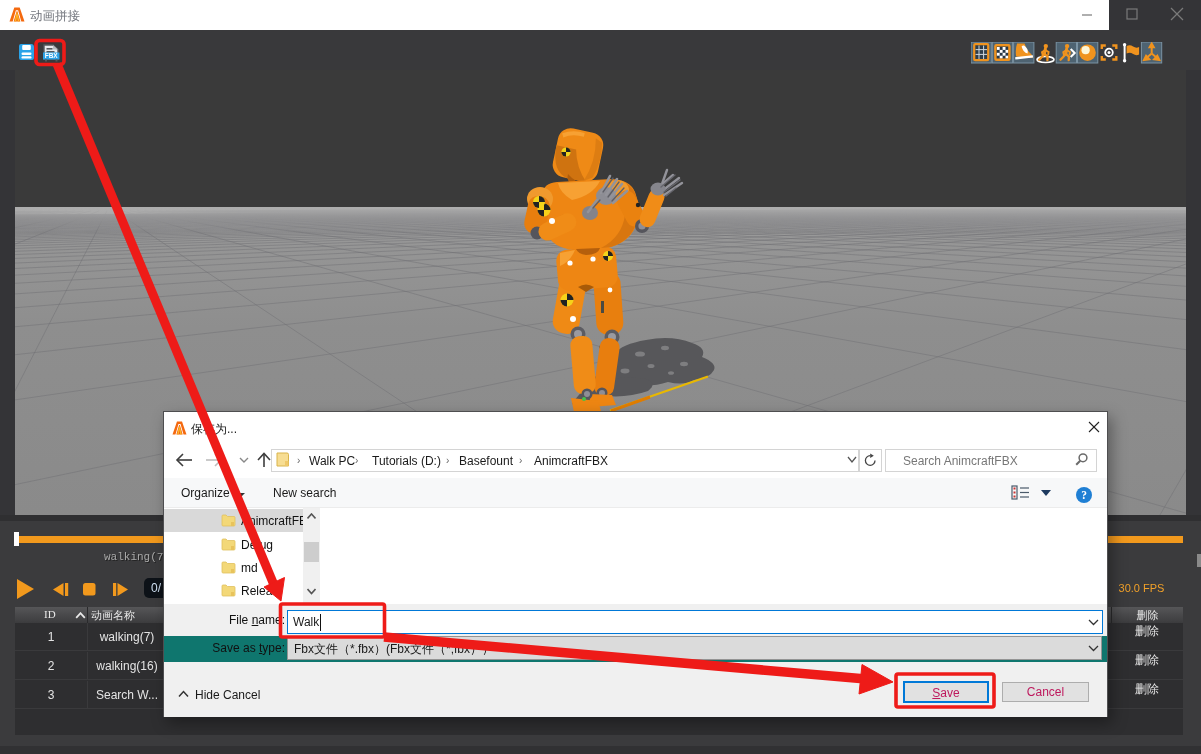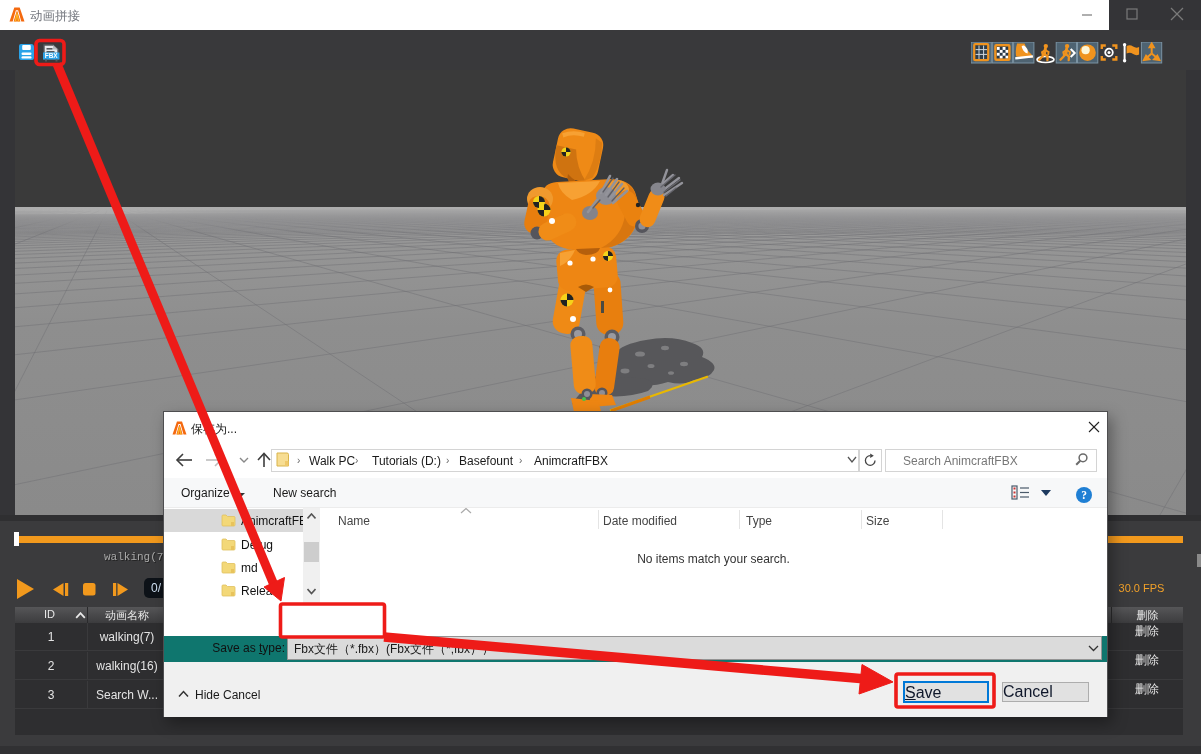--- a/index.html
+++ b/index.html
@@ -43,21 +43,21 @@
 #lscroll{position:absolute;left:139px;top:0;width:17px;height:96px;background:#f0f0f0}
 #flist{position:absolute;left:156px;top:0;width:787px;height:96px;background:#fff}
 .colh{position:absolute;top:6px;font-size:12px;color:#454545}
 .colsep{position:absolute;top:2px;width:1px;height:19px;background:#e4e4e4}
 #fname-row{left:0;top:192px;width:100%;height:32px;background:#f0f0f0}
 #ftype-row{left:0;top:224px;width:100%;height:26px;background:#0f766e}
 #dfoot{left:0;top:250px;width:100%;height:55px;background:#f0f0f0}
 .lbl{position:absolute;font-size:12px;color:#111;text-align:right}
 #fninput{position:absolute;left:123px;top:6px;width:816px;height:24px;background:#fff;border:1px solid #0078d7}
 #ftcombo{position:absolute;left:123px;top:0px;width:815px;height:24px;background:#dbdbdb;border:1px solid #949494}
-.btn{position:absolute;background:#e1e1e1;border:1px solid #adadad;font-size:16px;color:#0f172a;}
+.btn{position:absolute;background:#e1e1e1;border:1px solid #adadad;font-size:12px;color:#be185d;text-align:center}
 u{text-decoration:underline}
 
 #ann{left:0;top:0;width:1201px;height:754px;pointer-events:none}
 </style></head>
 <body>
 <div id="app">
 
 <div class="abs" id="viewport">
   <div id="floor"></div>
   <svg class="abs" style="left:0;top:0" width="1171" height="447" viewBox="15 68 1171 447">
@@ -451,26 +451,26 @@
     <rect x="68" y="6" width="12.5" height="12.5" rx="2.5"></rect>
     <rect x="98" y="6" width="3.2" height="13"></rect>
         <path d="M102.5,6 L113,12.5 L102.5,19 Z"></path>
   </g>
 </svg>
 <div class="abs" id="framebox">0/</div>
 <div class="abs" id="fps">30.0 FPS</div>
 
 <div class="abs" id="thead">
   <div class="abs" style="left:0;top:0;width:73px;height:16px;border-right:1px solid #2a2a2c">
-    <span style="position:absolute;left:29px;top:1px;font-family:Liberation Sans, sans-serif;font-size:11px">ID</span>
+    <span style="position:absolute;left:29px;top:1px;font-family:Liberation Serif, serif;font-size:11px">ID</span>
     <svg style="position:absolute;left:60px;top:5px" width="11" height="7" viewBox="0 0 11 7">
           <path d="M1.2,5.8 L5.5,1.2 L9.8,5.8" fill="none" stroke="#e8e8e8" stroke-width="1.8"></path>
         </svg>
   </div>
-  <div class="abs vc" style="left:74px;top:0;width:76px;height:16px">动画名称</div>
+  <div class="abs vc" style="left:60px;top:0;width:76px;height:16px">动画名称</div>
   <div class="abs vc" style="left:1096px;top:0;width:72px;height:16px;border-left:1px solid #2a2a2c">删除</div>
 </div>
 <div class="abs" id="tbody">
   <div class="trow" style="top:0">
         <div class="cid vc">1</div>
         <div class="cname vc">walking(7)</div>
         <div class="cdel vc">删除</div>
       </div>
   <div class="trow" style="top:29px">
         <div class="cid vc">2</div>
@@ -721,33 +721,29 @@
     </div>
     <div id="lscroll">
       <svg class="abs" style="left:4px;top:5px" width="9" height="7" viewBox="0 0 9 7">
             <path d="M0.5,5.5 L4.5,1 L8.5,5.5" fill="none" stroke="#555" stroke-width="1.6"></path>
           </svg>
       <div class="abs" style="left:1px;top:34px;width:15px;height:20px;background:#cdcdcd"></div>
       <svg class="abs" style="left:4px;top:80px" width="9" height="7" viewBox="0 0 9 7">
             <path d="M0.5,1 L4.5,5.5 L8.5,1" fill="none" stroke="#555" stroke-width="1.6"></path>
           </svg>
     </div>
-    <div id="flist">
-      <div class="colh" style="left:18px">Name</div>
-      <svg class="abs" style="left:140px;top:0px" width="12" height="6" viewBox="0 0 12 6">
-            <path d="M1,5 L6,0.5 L11,5" fill="none" stroke="#aaa" stroke-width="1.2"></path>
+  </div>
+  <div class="abs" id="fname-row">
+    <div class="lbl" style="left:0px;top:9px;width:121px">File <u>n</u>ame:</div>
+    <div id="fninput">
+      <span class="abs" style="left:5px;top:4px;font-size:12px">Walk</span>
+      <div class="abs" style="left:32px;top:3px;width:1px;height:17px;background:#111"></div>
+      <svg class="abs" style="left:800px;top:8px" width="11" height="7" viewBox="0 0 11 7">
+            <path d="M1,1 L5.5,5.5 L10,1" fill="none" stroke="#333" stroke-width="1.3"></path>
           </svg>
-      <div class="colsep" style="left:278px"></div>
-      <div class="colh" style="left:283px">Date modified</div>
-      <div class="colsep" style="left:419px"></div>
-      <div class="colh" style="left:426px">Type</div>
-      <div class="colsep" style="left:541px"></div>
-      <div class="colh" style="left:546px">Size</div>
-      <div class="colsep" style="left:622px"></div>
-      <div class="abs" style="left:0;top:44px;width:787px;text-align:center;font-size:12px;color:#333">No items match your search.</div>
     </div>
   </div>
   <div class="abs" id="ftype-row">
     <div class="lbl" style="left:0px;top:5px;width:121px">Save as <u>t</u>ype:</div>
     <div id="ftcombo">
       <span class="abs" style="left:6px;top:4px;font-size:12px">Fbx文件（*.fbx）(Fbx文件（*;fbx））</span>
       <svg class="abs" style="left:800px;top:8px" width="11" height="7" viewBox="0 0 11 7">
             <path d="M1,1 L5.5,5.5 L10,1" fill="none" stroke="#333" stroke-width="1.3"></path>
           </svg>
     </div>

